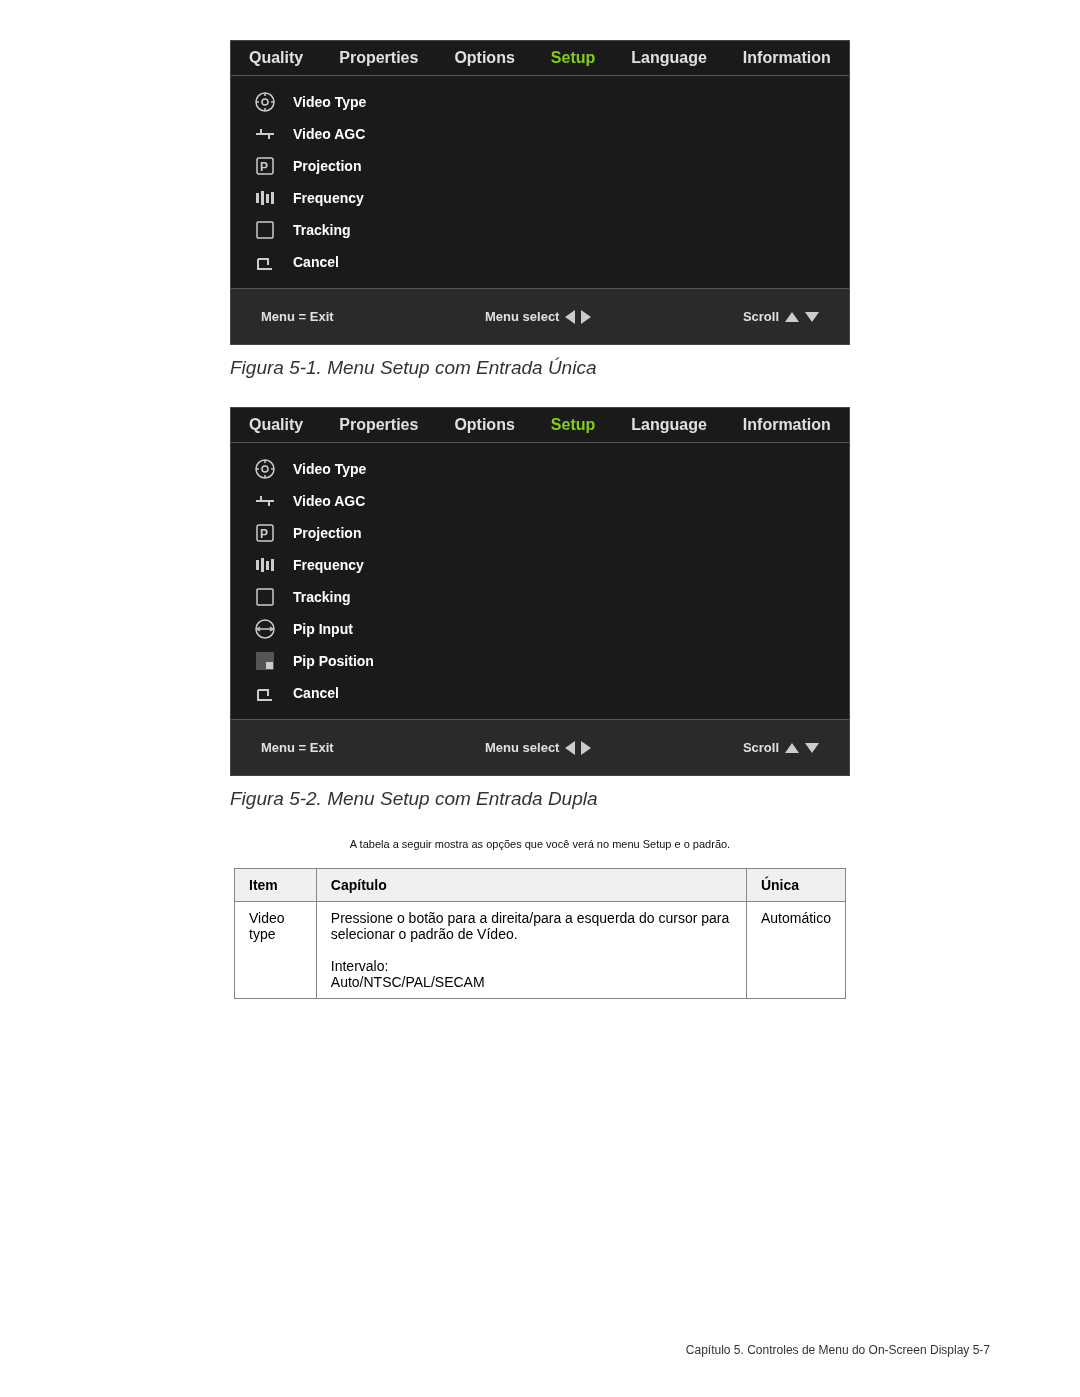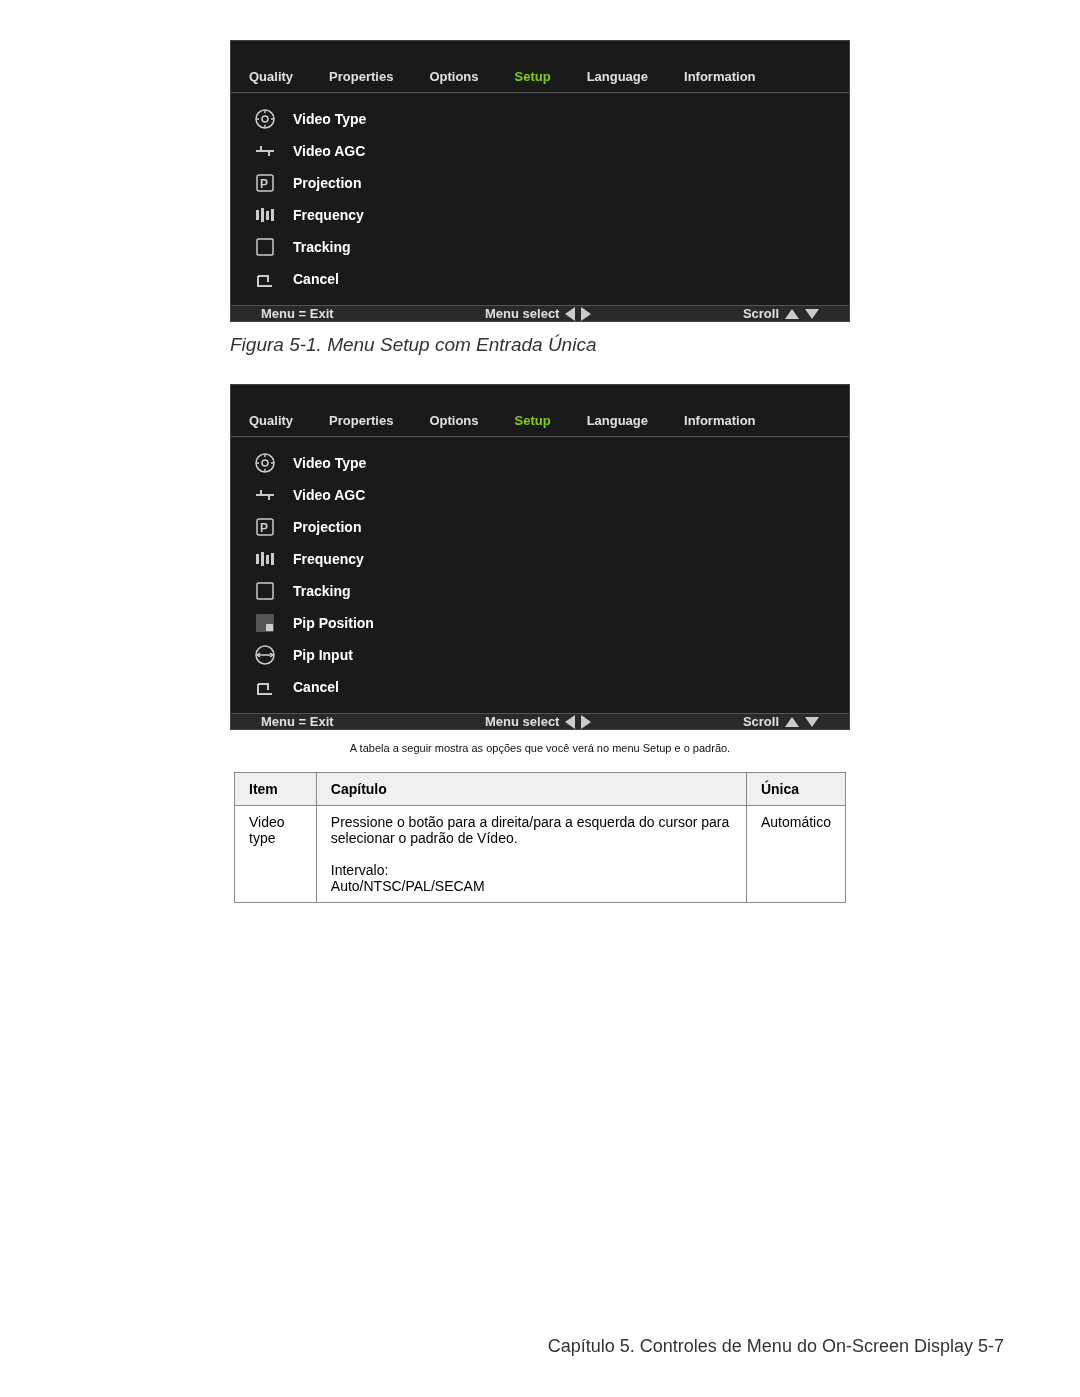--- a/index.html
+++ b/index.html
@@ -29,23 +29,22 @@
     .osd-tabs {
       display: flex;
       background: #1a1a1a;
       border-bottom: 1px solid #555;
     }
 
     .osd-tab {
       padding: 8px 18px;
       color: #e0e0e0;
       font-weight: bold;
-      font-size: 13px;
+      font-size: 16px;
       white-space: nowrap;
-      margin-top: 20px;
     }
 
     .osd-tab.active {
       color: #84cc16;
       background: #1a1a1a;
     }
 
     .osd-body {
       padding: 10px 0;
       min-height: 180px;
@@ -69,21 +68,21 @@
       font-size: 16px;
       color: #ccc;
     }
 
     .osd-footer {
       background: #2a2a2a;
       border-top: 1px solid #555;
       display: flex;
       justify-content: space-between;
       align-items: center;
-      padding: 0 30px;
+      padding: 20px 30px;
       color: #e0e0e0;
       font-size: 13px;
       font-weight: bold;
     }
 
     .osd-footer-section {
       display: flex;
       align-items: center;
       gap: 6px;
     }
@@ -162,22 +161,22 @@
     .data-table td {
       border: 1px solid #888;
       padding: 8px 14px;
       font-size: 14px;
       vertical-align: top;
     }
 
     .page-footer {
       position: absolute;
       bottom: 40px;
-      right: 76px;
-      font-size: 18px;
+      right: 90px;
+      font-size: 12px;
       color: #333;
     }
 
     
     .icon-svg { width: 22px; height: 22px; }
   </style>
 </head>
 <body>
 
 <div class="page-content">
@@ -328,40 +327,40 @@
       <div class="osd-row">
         <span class="osd-icon">
           <svg class="icon-svg" viewBox="0 0 22 22" fill="none" stroke="#cccccc" stroke-width="1.5">
             <rect x="3" y="3" width="16" height="16" rx="1"></rect>
           </svg>
         </span>
         <span>Tracking</span>
       </div>
       <div class="osd-row">
         <span class="osd-icon">
-          <svg class="icon-svg" viewBox="0 0 22 22" fill="none">
-            <rect x="2" y="2" width="18" height="18" rx="1" fill="#555555"></rect>
-            <rect x="12" y="12" width="7" height="7" rx="0" fill="#cccccc"></rect>
-          </svg>
-        </span>
-        <span>Pip Position</span>
-      </div>
-      <div class="osd-row">
-        <span class="osd-icon">
           <svg class="icon-svg" viewBox="0 0 22 22" fill="none" stroke="#cccccc" stroke-width="1.5">
             <circle cx="11" cy="11" r="9"></circle>
             <polyline points="6,9 3,11 6,13" fill="none"></polyline>
             <polyline points="16,9 19,11 16,13" fill="none"></polyline>
             <line x1="3" y1="11" x2="19" y2="11"></line>
           </svg>
         </span>
         <span>Pip Input</span>
       </div>
       <div class="osd-row">
         <span class="osd-icon">
+          <svg class="icon-svg" viewBox="0 0 22 22" fill="none">
+            <rect x="2" y="2" width="18" height="18" rx="1" fill="#555555"></rect>
+            <rect x="12" y="12" width="7" height="7" rx="0" fill="#cccccc"></rect>
+          </svg>
+        </span>
+        <span>Pip Position</span>
+      </div>
+      <div class="osd-row">
+        <span class="osd-icon">
           <svg class="icon-svg" viewBox="0 0 22 22" fill="none" stroke="#cccccc" stroke-width="2">
             <polyline points="4,8 4,18 18,18"></polyline>
             <polyline points="4,8 14,8 14,14"></polyline>
           </svg>
         </span>
         <span>Cancel</span>
       </div>
     </div>
     <div class="osd-footer">
       <div class="osd-footer-section">
@@ -373,20 +372,21 @@
         <span class="arrow-btn arrow-right"></span>
       </div>
       <div class="osd-footer-section">
         <span>Scroll</span>
         <span class="arrow-btn arrow-up"></span>
         <span class="arrow-btn arrow-down"></span>
       </div>
     </div>
   </div>
 
+  <div class="caption">Figura 5-2. Menu Setup com Entrada Dupla</div>
 
   <div class="table-section">
     <div class="intro-text">A tabela a seguir mostra as opções que você verá no menu Setup e o padrão.</div>
     <table class="data-table">
       <thead>
         <tr>
           <th>Item</th>
           <th>Capítulo</th>
           <th>Única</th>
         </tr>

